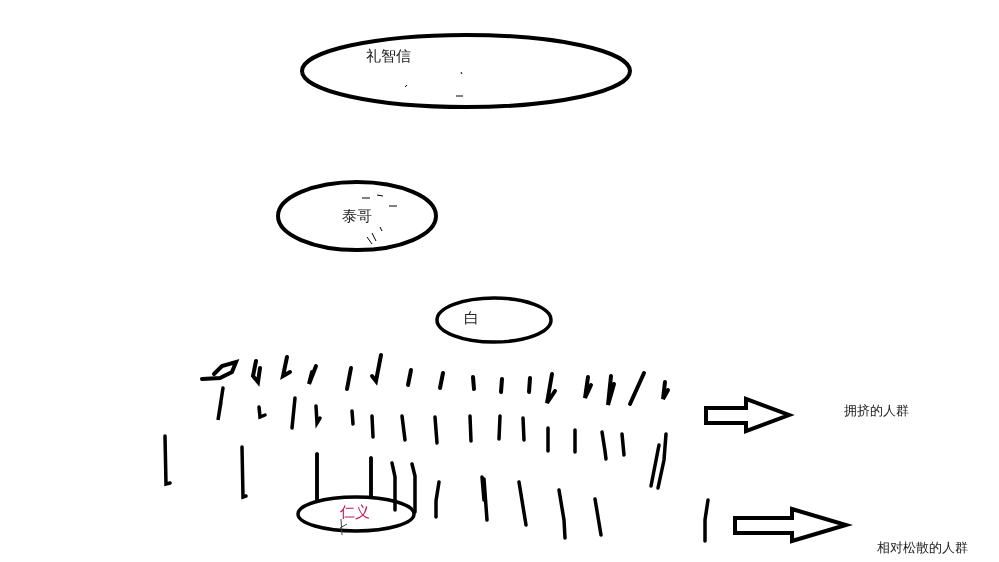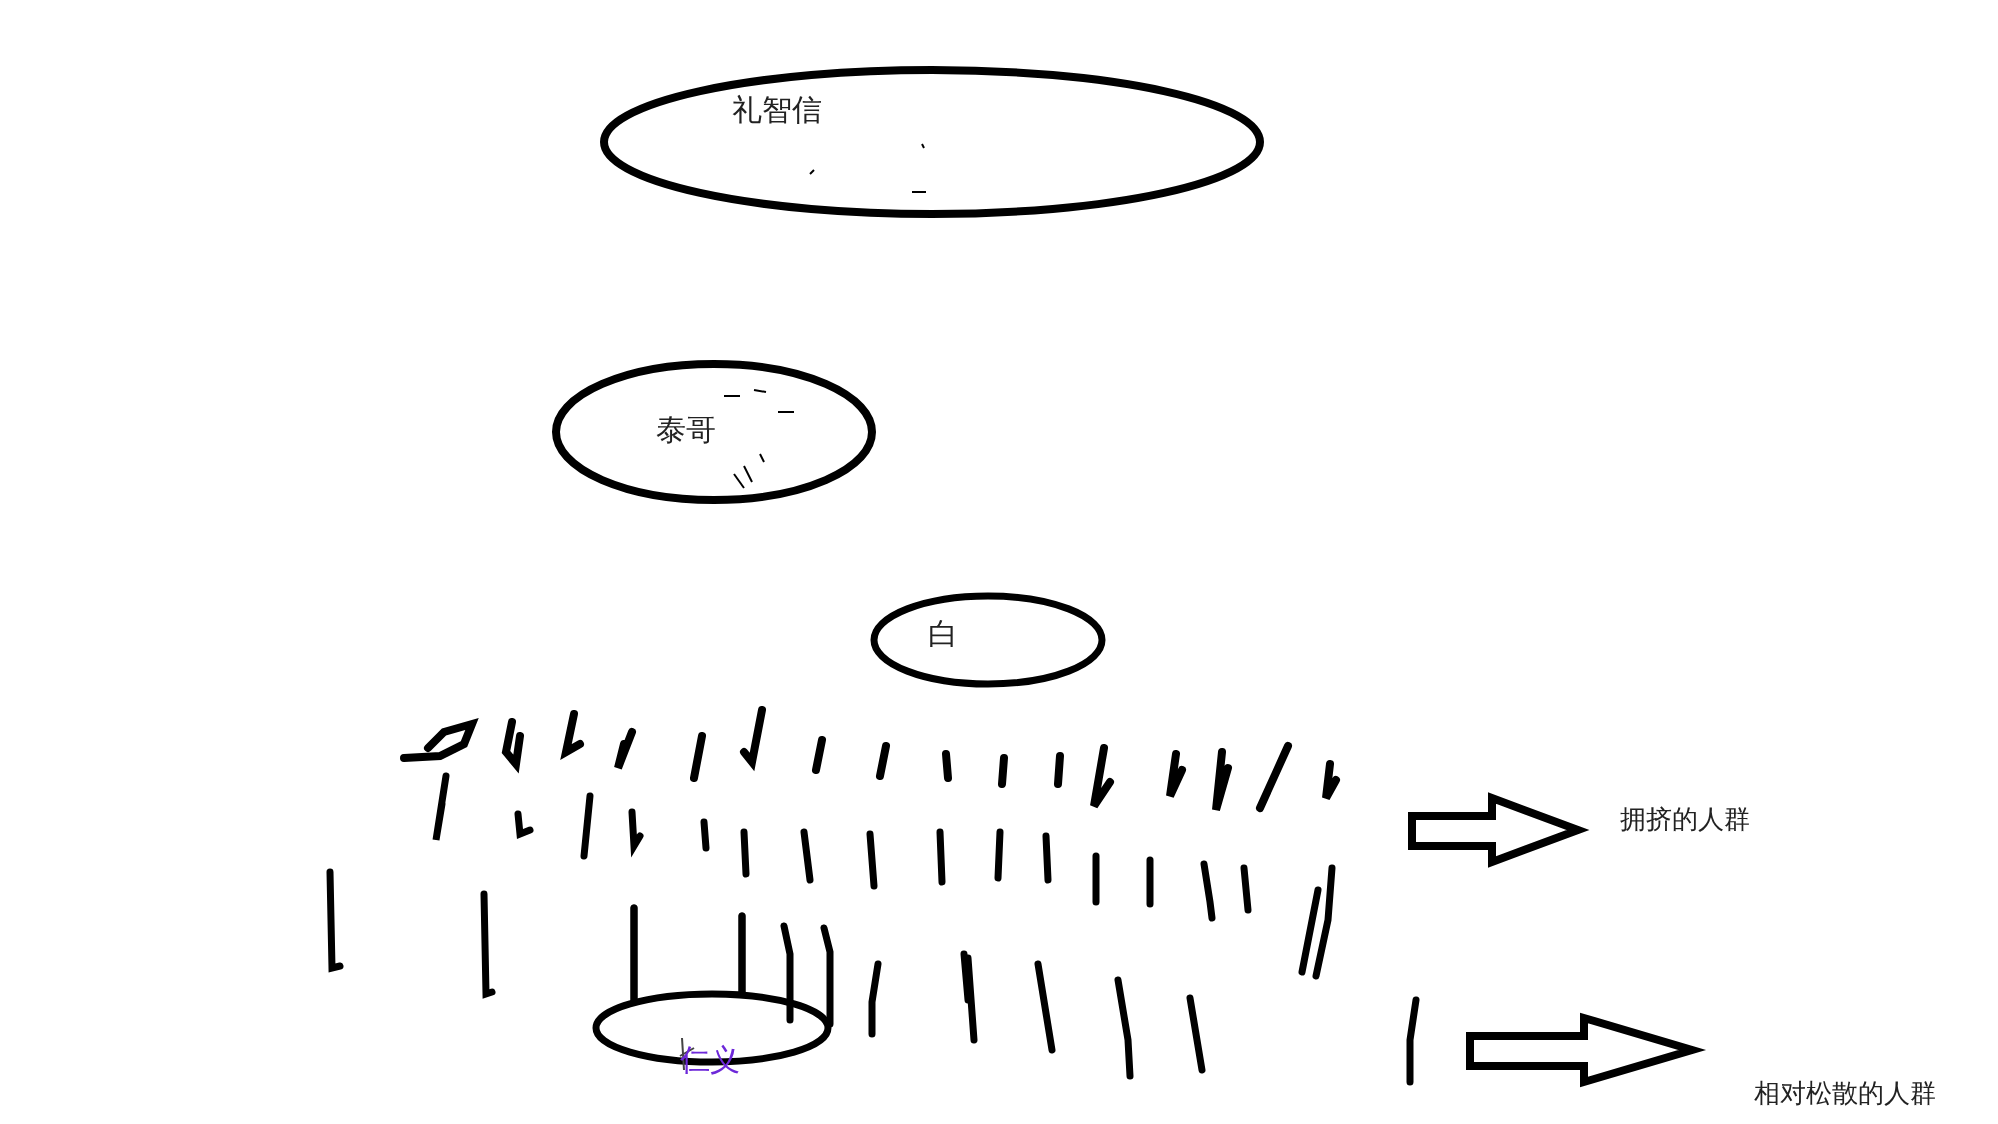--- a/index.html
+++ b/index.html
@@ -1,18 +1,18 @@
 <!DOCTYPE html>
 <html><head>
   <meta charset="utf-8">
   <style>
     html, body { margin: 0; padding: 0; background: #ffffff; }
     body { width: 999px; height: 562px; position: relative; overflow: hidden; font-family: "DejaVu Sans", sans-serif; }
     #canvas { position: absolute; left: 0; top: 0; width: 999px; height: 562px; }
-    .label { position: absolute; font-family: Liberation Mono, monospace; color: #222222; white-space: nowrap; line-height: 1; }
+    .label { position: absolute; font-family: Liberation Serif, serif; color: #222222; white-space: nowrap; line-height: 1; }
     .node-label { font-size: 15px; }
     .side-label { font-size: 13px; }
   </style>
 </head>
 <body>
 
 <svg id="canvas" width="999" height="562" viewBox="0 0 999 562" xmlns="http://www.w3.org/2000/svg">
 
   <ellipse cx="466" cy="71" rx="164" ry="36" fill="none" stroke="#000" stroke-width="4"></ellipse>
   <ellipse cx="357" cy="216" rx="79" ry="34" fill="none" stroke="#000" stroke-width="4"></ellipse>
@@ -94,18 +94,18 @@
   <g stroke="#444" stroke-width="1" fill="none">
     <line x1="341" y1="519" x2="342" y2="535"></line>
     <line x1="340" y1="528" x2="347" y2="524"></line>
   </g>
 
   <polygon points="706,408 746,408 746,399 789,415 746,431 746,423 706,423" fill="none" stroke="#000" stroke-width="4" stroke-linejoin="miter"></polygon>
   <polygon points="735,518 792,518 792,509 846,525 792,541 792,533 735,533" fill="none" stroke="#000" stroke-width="4" stroke-linejoin="miter"></polygon>
 </svg>
 
 <div class="label node-label" style="left:366px; top:49px;">礼智信</div>
-<div class="label node-label" style="left:328px; top:209px;">泰哥</div>
+<div class="label node-label" style="left:342px; top:209px;">泰哥</div>
 <div class="label node-label" style="left:464px; top:311px;">白</div>
-<div class="label node-label" style="left:340px; top:524px; color:#6d28d9;">仁义</div>
+<div class="label node-label" style="left:340px; top:505px; color:#be185d;">仁义</div>
 
-<div class="label side-label" style="left:810px; top:404px;">拥挤的人群</div>
+<div class="label side-label" style="left:844px; top:404px;">拥挤的人群</div>
 <div class="label side-label" style="left:877px; top:541px;">相对松散的人群</div>
 
 </body></html>

